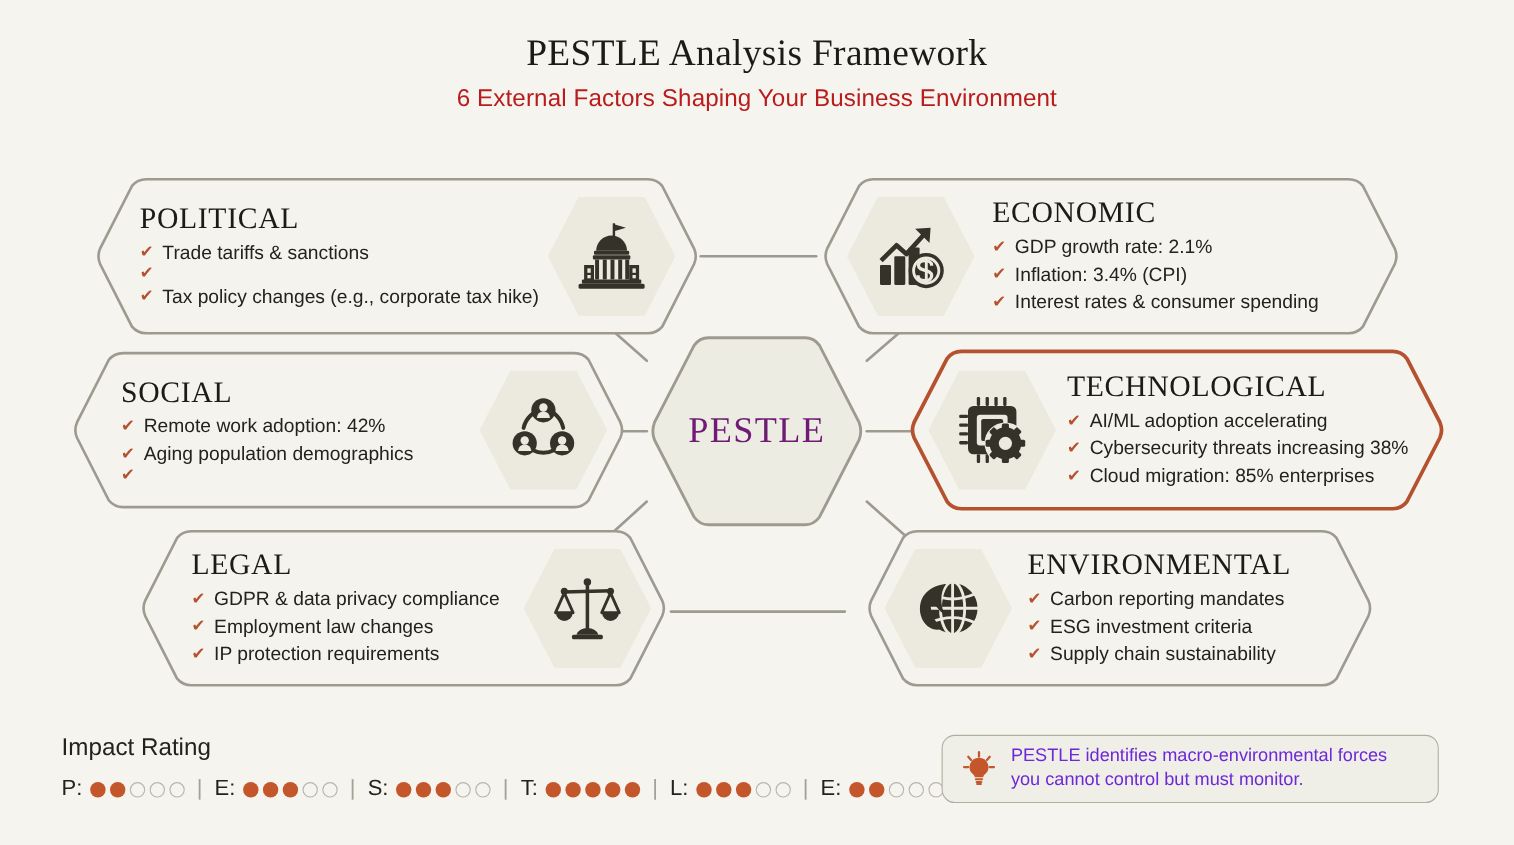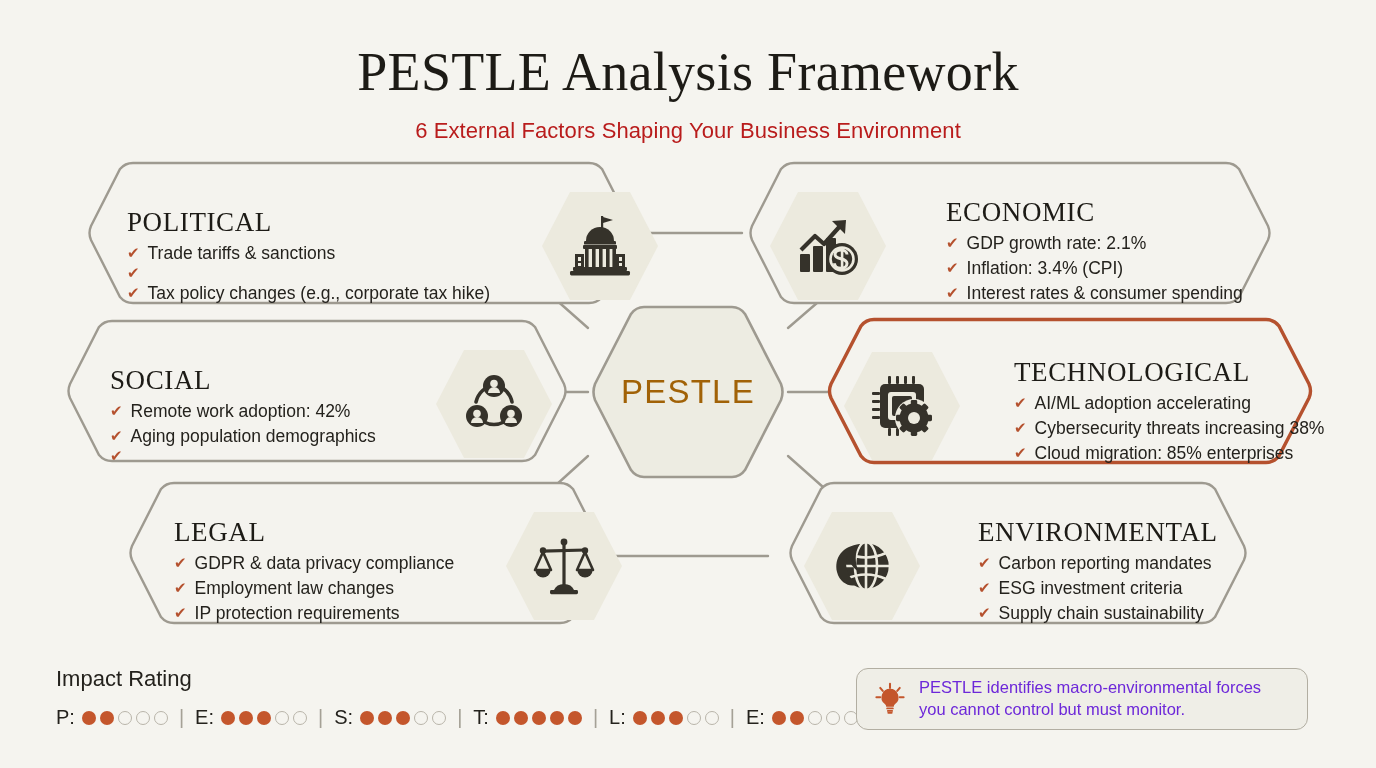--- a/index.html
+++ b/index.html
@@ -18,26 +18,26 @@
 
   
   #header {
     position: absolute;
     top: 0; left: 0; right: 0;
     text-align: center;
     padding-top: 26px;
   }
   #page-title {
     font-family: "Liberation Serif", serif;
-    font-size: 54px;
+    font-size: 34px;
     font-weight: 400;
     color: #1d1b16;
     letter-spacing: 0.3px;
     line-height: 1.12;
-    margin: 16px;
+    margin: 4px;
   }
   #page-subtitle {
     font-family: "Liberation Sans", sans-serif;
     font-size: 22px;
     font-weight: 400;
     color: #b91c1c;
     margin: 8px 0 0 0;
     letter-spacing: 0.1px;
   }
 
@@ -65,24 +65,23 @@
   }
   .panel-shape {
     position: absolute;
     top: 0; left: 0;
     width: 100%;
     height: 100%;
   }
   .panel-inner {
     position: relative;
     display: flex;
-    align-items: flex-end;
+    align-items: center;
     width: 100%;
     height: 100%;
-    gap: 44px;
   }
   .panel-body {
     position: relative;
     flex: 1 1 auto;
     padding: 0 6px;
   }
   .panel-heading {
     font-family: "Liberation Serif", serif;
     font-size: 27px;
     font-weight: 400;
@@ -142,23 +141,23 @@
   }
   #center-hex svg { position: absolute; top:0; left:0; }
   #center-label {
     position: absolute;
     top: 0; left: 0;
     width: 200px;
     height: 180px;
     display: flex;
     align-items: center;
     justify-content: center;
-    font-family: Liberation Sans, sans-serif;
+    font-family: Liberation Serif, serif;
     font-size: 33px;
-    color: #a16207;
+    color: #701a75;
     letter-spacing: 1.2px;
   }
 
   
   #footer {
     position: absolute;
     left: 0;
     top: 650px;
     width: 1376px;
     height: 118px;

